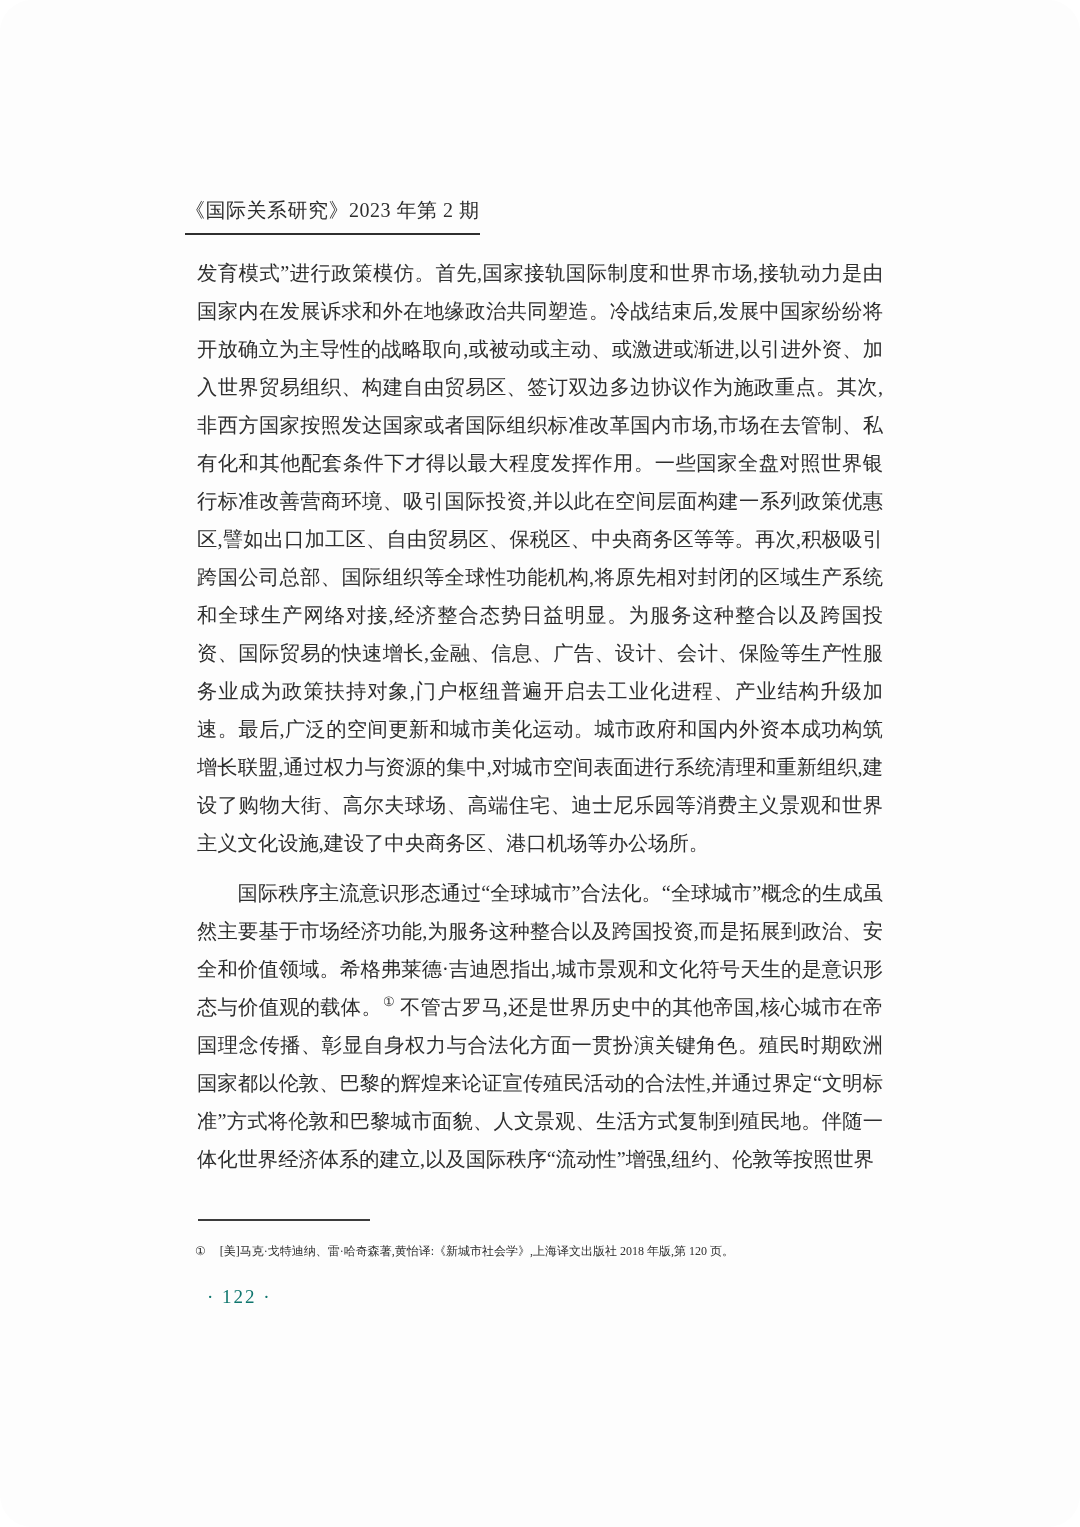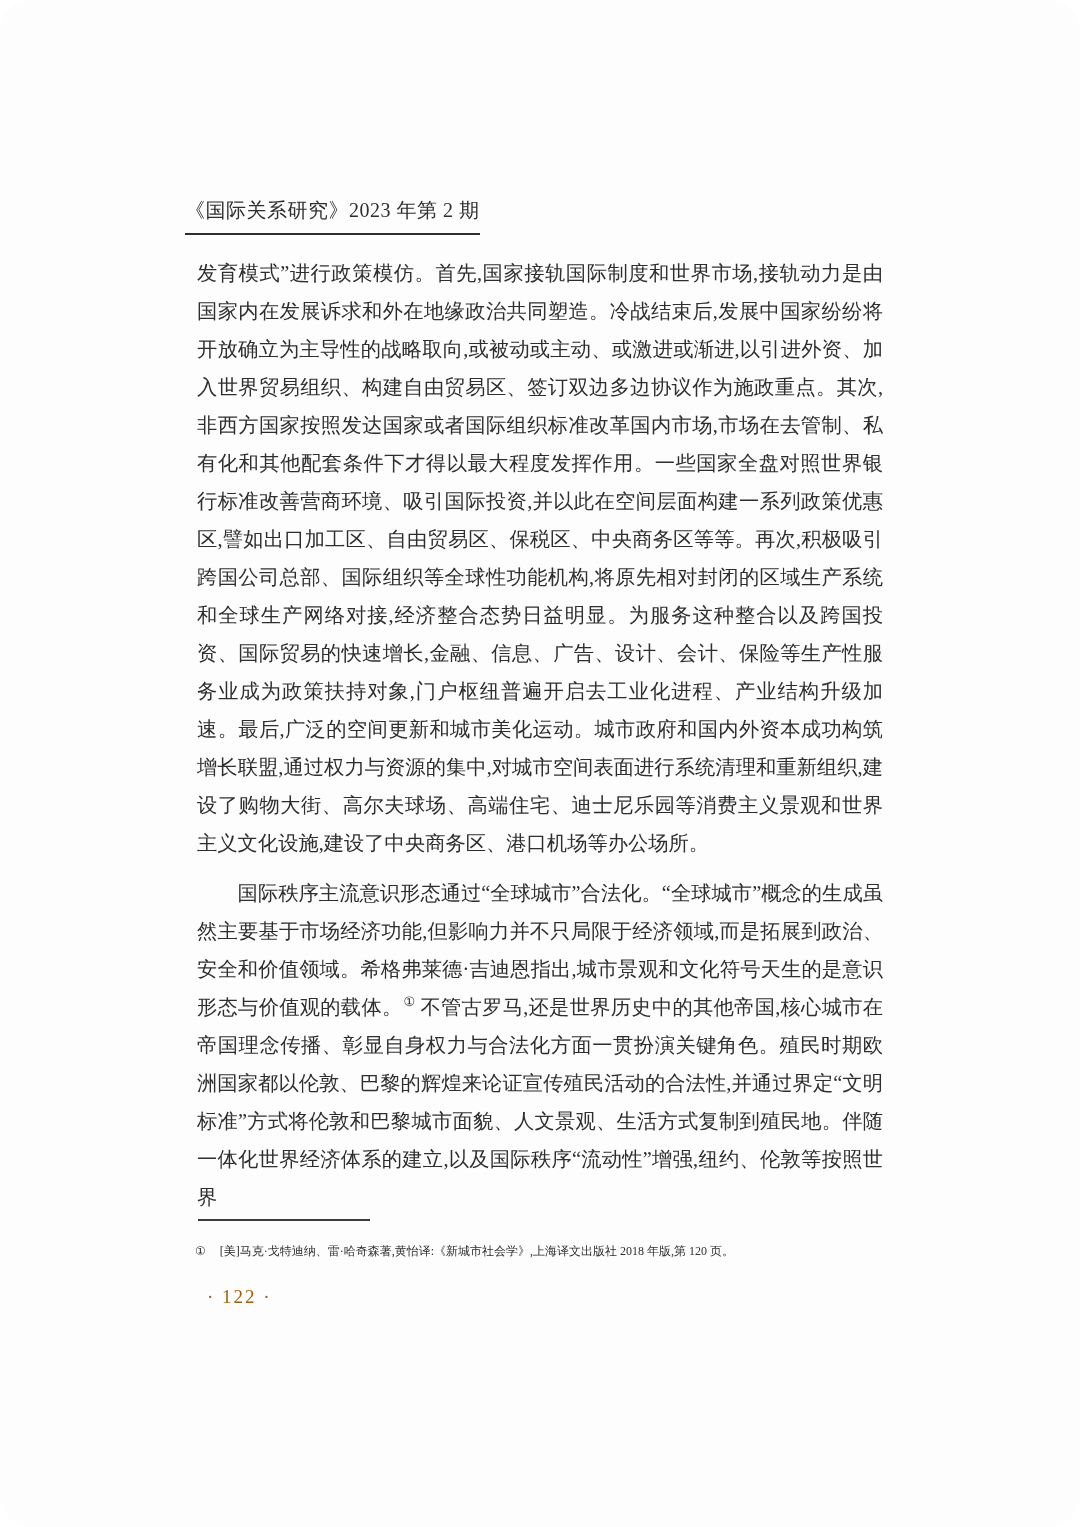--- a/index.html
+++ b/index.html
@@ -75,35 +75,35 @@
   }
   .fn-marker {
     margin-right: 14px;
   }
   .page-number {
     position: absolute;
     left: 207px;
     top: 1286px;
     font-size: 19px;
     letter-spacing: 2px;
-    color: #a16207;
+    color: #0f766e;
   }
 </style>
 </head>
 <body>
 
 <div class="page">
 
   <div class="header">
     <span class="header-text">《国际关系研究》2023 年第 2 期</span>
   </div>
 
   <div class="body-block">
     <p class="para">发育模式”进行政策模仿。首先,国家接轨国际制度和世界市场,接轨动力是由国家内在发展诉求和外在地缘政治共同塑造。冷战结束后,发展中国家纷纷将开放确立为主导性的战略取向,或被动或主动、或激进或渐进,以引进外资、加入世界贸易组织、构建自由贸易区、签订双边多边协议作为施政重点。其次,非西方国家按照发达国家或者国际组织标准改革国内市场,市场在去管制、私有化和其他配套条件下才得以最大程度发挥作用。一些国家全盘对照世界银行标准改善营商环境、吸引国际投资,并以此在空间层面构建一系列政策优惠区,譬如出口加工区、自由贸易区、保税区、中央商务区等等。再次,积极吸引跨国公司总部、国际组织等全球性功能机构,将原先相对封闭的区域生产系统和全球生产网络对接,经济整合态势日益明显。为服务这种整合以及跨国投资、国际贸易的快速增长,金融、信息、广告、设计、会计、保险等生产性服务业成为政策扶持对象,门户枢纽普遍开启去工业化进程、产业结构升级加速。最后,广泛的空间更新和城市美化运动。城市政府和国内外资本成功构筑增长联盟,通过权力与资源的集中,对城市空间表面进行系统清理和重新组织,建设了购物大街、高尔夫球场、高端住宅、迪士尼乐园等消费主义景观和世界主义文化设施,建设了中央商务区、港口机场等办公场所。</p>
-    <p class="para indent"><span>国际秩序主流意识形态通过“全球城市”合法化。“全球城市”概念的生成虽然主要基于市场经济功能,但影响力并不只局限于经济领域,而是拓展到政治、安全和价值领域。希格弗莱德·吉迪恩指出,城市景观和文化符号天生的是意识形态与价值观的载体。</span><sup class="fnref">①</sup><span>不管古罗马,还是世界历史中的其他帝国,核心城市在帝国理念传播、彰显自身权力与合法化方面一贯扮演关键角色。殖民时期欧洲国家都以伦敦、巴黎的辉煌来论证宣传殖民活动的合法性,并通过界定“文明标准”方式将伦敦和巴黎城市面貌、人文景观、生活方式复制到殖民地。伴随一体化世界经济体系的建立,以及国际秩序“流动性”增强,纽约、伦敦等按照世界</span></p>
+    <p class="para indent"><span>国际秩序主流意识形态通过“全球城市”合法化。“全球城市”概念的生成虽然主要基于市场经济功能,为服务这种整合以及跨国投资,而是拓展到政治、安全和价值领域。希格弗莱德·吉迪恩指出,城市景观和文化符号天生的是意识形态与价值观的载体。</span><sup class="fnref">①</sup><span>不管古罗马,还是世界历史中的其他帝国,核心城市在帝国理念传播、彰显自身权力与合法化方面一贯扮演关键角色。殖民时期欧洲国家都以伦敦、巴黎的辉煌来论证宣传殖民活动的合法性,并通过界定“文明标准”方式将伦敦和巴黎城市面貌、人文景观、生活方式复制到殖民地。伴随一体化世界经济体系的建立,以及国际秩序“流动性”增强,纽约、伦敦等按照世界</span></p>
   </div>
 
   <div class="fn-divider"></div>
 
   <div class="footnote">
     <span class="fn-marker">①</span><span>[美]马克·戈特迪纳、雷·哈奇森著,黄怡译:《新城市社会学》,上海译文出版社 2018 年版,第 120 页。</span>
   </div>
 
   <div class="page-number">· 122 ·</div>
 

